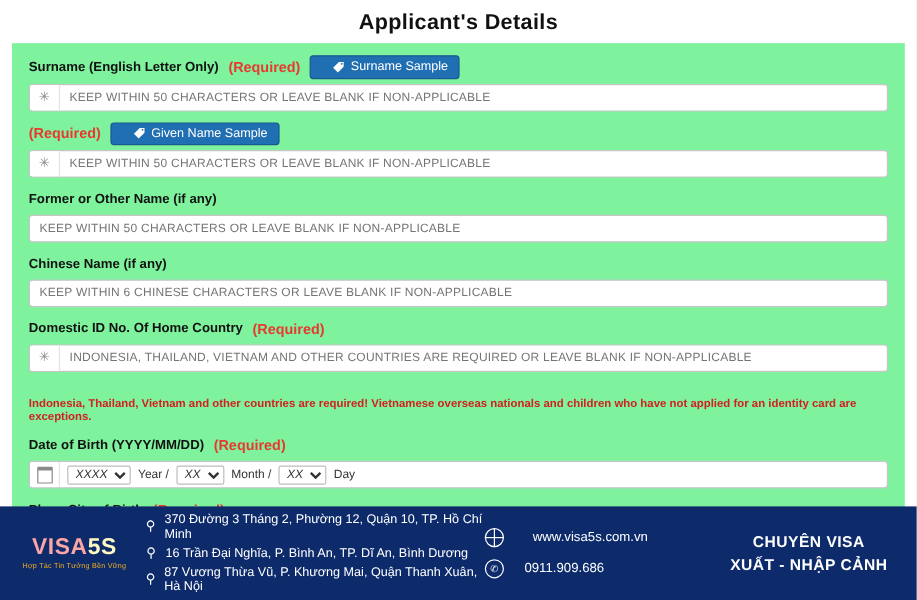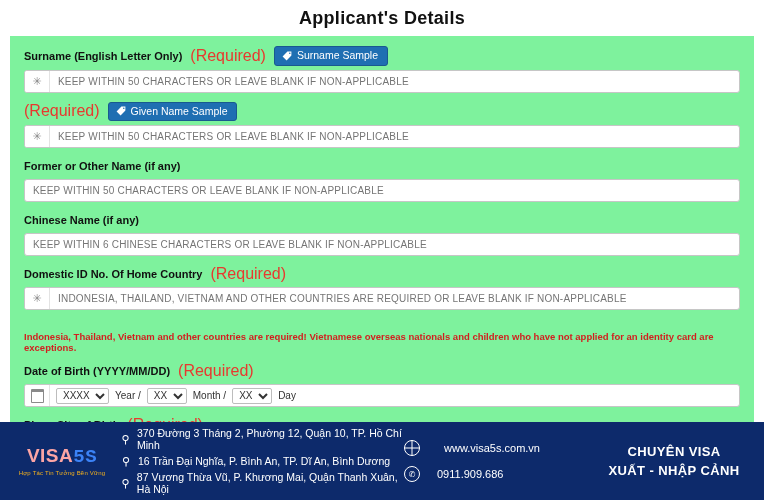--- a/index.html
+++ b/index.html
@@ -34,31 +34,31 @@
     gap:8px;
     margin-bottom:4px;
     min-height:18px;
   }
   .lbl{
     font-size:11px;
     font-weight:bold;
     color:#111;
   }
   .req{
-    font-size:16px;
-    font-weight:normal;
+    font-size:12px;
+    font-weight:bold;
     color:#e8392f;
   }
   .sample-btn{
     background:#1f6fb2;
     color:#fff;
     font-size:10.5px;
     border:1px solid #19598f;
     border-radius:3px;
-    padding:3px 9px 3px 7px;
+    padding:3px 9px 3px 18px;
     display:inline-flex;
     align-items:center;
     gap:5px;
     cursor:pointer;
     line-height:1.1;
     text-align:center;
   }
   .tag-icon{
     display:inline-block;
     width:10px;height:10px;
@@ -110,20 +110,21 @@
   }
   .dob-row select{
     font-family:"Liberation Sans", sans-serif;
     font-size:10px;
     color:#333;
     height:16px;
     border:1px solid #bdbdbd;
     border-radius:2px;
     background:#fff;
     padding:0 2px;
+    font-style:italic;
   }
   .dob-sep{font-size:10px;color:#333;}
   .footer{
     position:absolute;
     left:0;right:0;bottom:0;
     height:78px;
     background:#0d2a6b;
     color:#fff;
     display:flex;
     align-items:center;
@@ -135,21 +136,21 @@
     min-width:104px;
     text-align:center;
     line-height:1;
   }
   .logo .brand{
     font-size:19px;
     font-weight:bold;
     letter-spacing:.5px;
   }
   .logo .brand .v5{color:#fca5a5;}
-  .logo .brand .ss{color:#3b82f6;font-family:Liberation Mono, monospace;}
+  .logo .brand .ss{color:#fef9c3;}
   .logo .slogan{
     font-size:6px;
     color:#f2b01e;
     margin-top:3px;
     letter-spacing:.2px;
   }
   .globe{
     display:inline-block;
     width:14px;height:14px;
     border:1.4px solid #fff;

